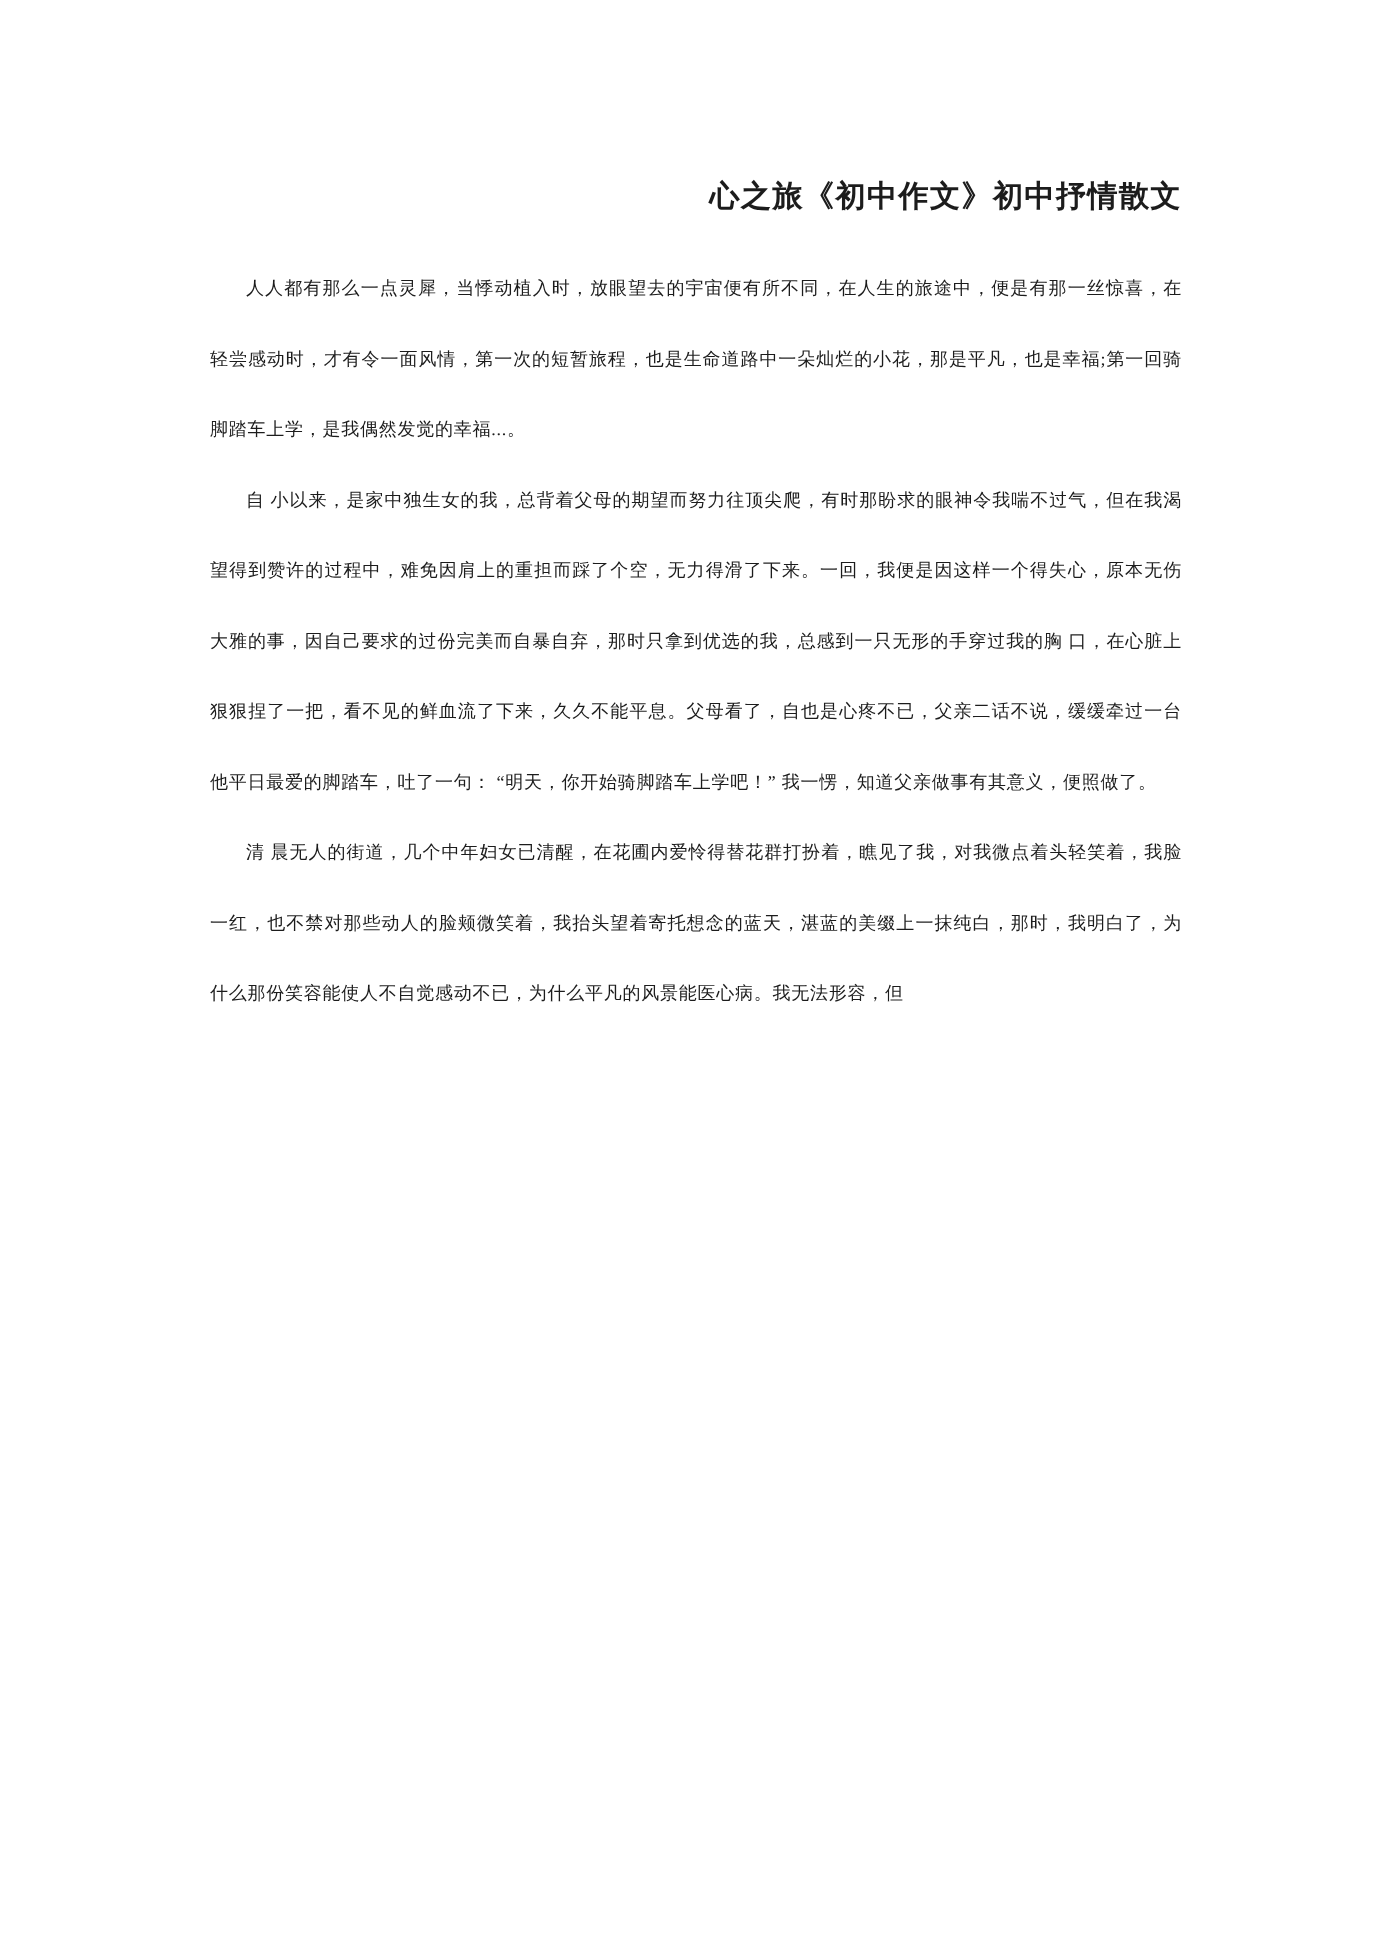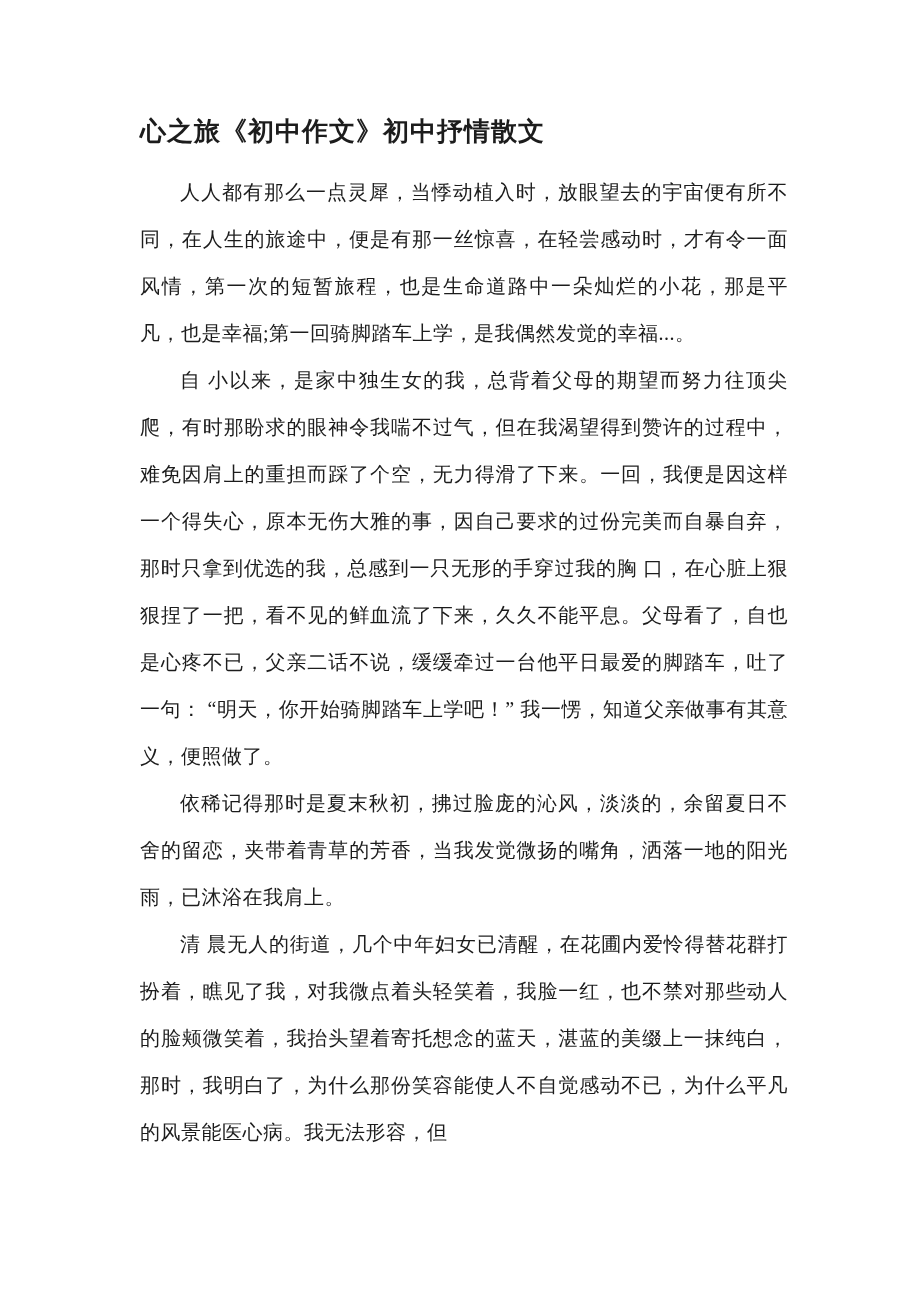--- a/index.html
+++ b/index.html
@@ -13,38 +13,37 @@
     min-height: 1302px;
     margin: 0 auto;
     background: #ffffff;
     box-sizing: border-box;
     padding: 108px 132px 60px 140px;
     font-family: "Liberation Serif", "DejaVu Serif", serif;
     color: #1c1c1c;
   }
   .title {
     margin: 0 0 14px 0;
-    font-size: 26px;
+    font-size: 20px;
     font-weight: bold;
-    text-align: left;
+    text-align: right;
     line-height: 47px;
     letter-spacing: 1px;
   }
   .para {
     margin: 0;
-    font-size: 20px;
+    font-size: 12px;
     line-height: 47px;
     text-indent: 2em;
     text-align: justify;
     letter-spacing: 0.5px;
     word-break: break-all;
   }
 </style>
 </head>
 <body>
 
 <div class="page">
   <h1 class="title">心之旅《初中作文》初中抒情散文</h1>
   <p class="para">人人都有那么一点灵犀，当悸动植入时，放眼望去的宇宙便有所不同，在人生的旅途中，便是有那一丝惊喜，在轻尝感动时，才有令一面风情，第一次的短暂旅程，也是生命道路中一朵灿烂的小花，那是平凡，也是幸福;第一回骑脚踏车上学，是我偶然发觉的幸福...。</p>
   <p class="para">自 小以来，是家中独生女的我，总背着父母的期望而努力往顶尖爬，有时那盼求的眼神令我喘不过气，但在我渴望得到赞许的过程中，难免因肩上的重担而踩了个空，无力得滑了下来。一回，我便是因这样一个得失心，原本无伤大雅的事，因自己要求的过份完美而自暴自弃，那时只拿到优选的我，总感到一只无形的手穿过我的胸 口，在心脏上狠狠捏了一把，看不见的鲜血流了下来，久久不能平息。父母看了，自也是心疼不已，父亲二话不说，缓缓牵过一台他平日最爱的脚踏车，吐了一句： “明天，你开始骑脚踏车上学吧！” 我一愣，知道父亲做事有其意义，便照做了。</p>
-  <p class="para">依稀记得那时是夏末秋初，拂过脸庞的沁风，淡淡的，余留夏日不舍的留恋，夹带着青草的芳香，当我发觉微扬的嘴角，洒落一地的阳光雨，已沐浴在我肩上。</p>
   <p class="para">清 晨无人的街道，几个中年妇女已清醒，在花圃内爱怜得替花群打扮着，瞧见了我，对我微点着头轻笑着，我脸一红，也不禁对那些动人的脸颊微笑着，我抬头望着寄托想念的蓝天，湛蓝的美缀上一抹纯白，那时，我明白了，为什么那份笑容能使人不自觉感动不已，为什么平凡的风景能医心病。我无法形容，但</p>
 </div>
 
 </body></html>

